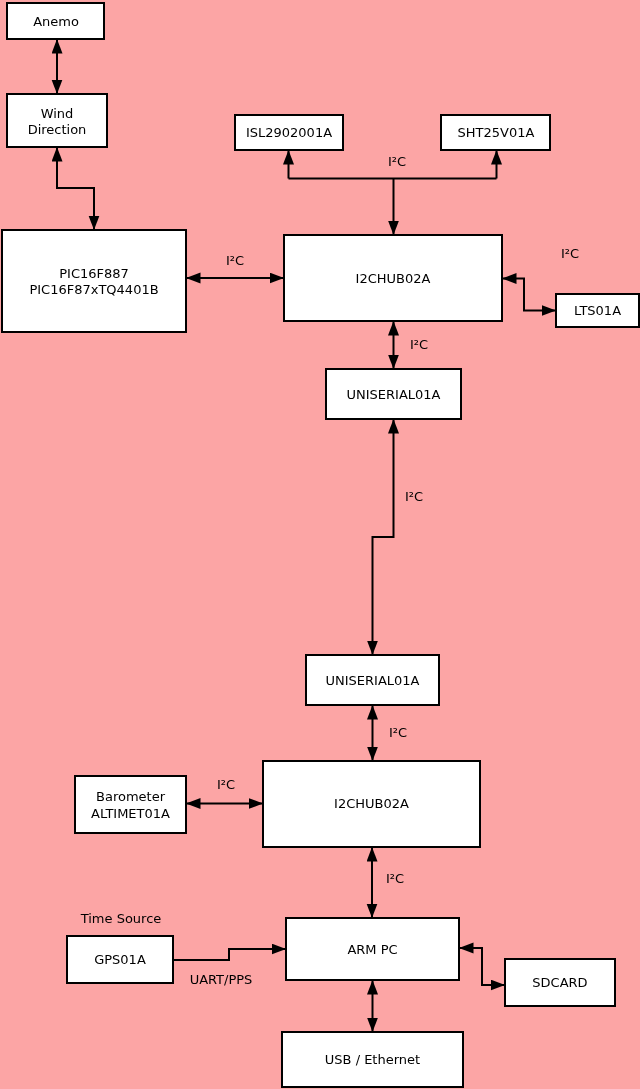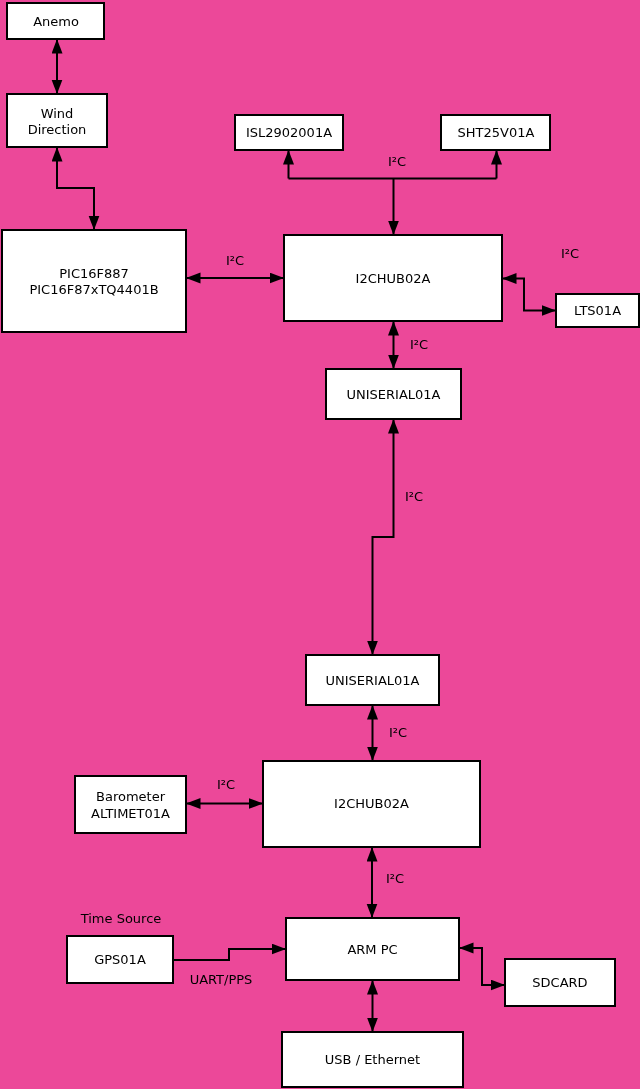--- a/index.html
+++ b/index.html
@@ -1,20 +1,20 @@
 <!DOCTYPE html>
 <html><head>
 <meta charset="utf-8">
 <style>
   html, body { margin: 0; padding: 0; background: #ffffff; }
   .canvas {
     position: relative;
     width: 640px;
     height: 1089px;
-    background: #ec4899;
+    background: #fca5a5;
     font-family: "DejaVu Sans", "Liberation Sans", sans-serif;
   }
   svg { display: block; }
   .node-rect {
     fill: #ffffff;
     stroke: #000000;
     stroke-width: 2px;
   }
   .edge {
     fill: none;

